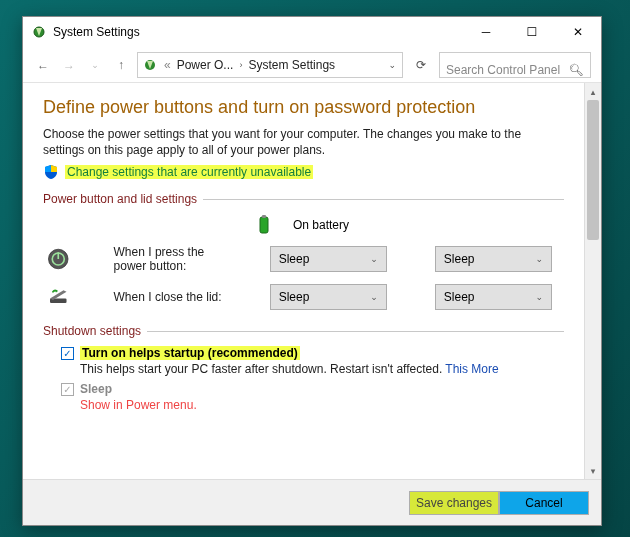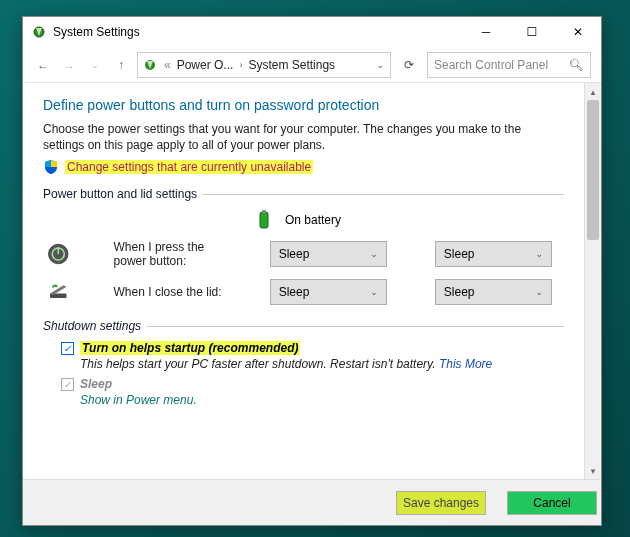--- a/index.html
+++ b/index.html
@@ -48,50 +48,50 @@
   .nav-ic.dis { color:#bbb; }
   .addr {
     flex:1; display:flex; align-items:center;
     height:26px; border:1px solid #ccc; background:#fff;
     padding: 0 4px; gap:4px; font-size:12px; color:#222;
   }
   .addr .sep { color:#888; padding:0 2px;}
   .addr .chev { color:#555; font-size:9px; padding:0 2px;}
   .refresh { width:24px; text-align:center; color:#555; }
   .search {
-    width: 164px; height:26px; border:1px solid #ccc;
-    display:flex; align-items:center; padding:0 6px; color:#888;
+    width: 152px; height:26px; border:1px solid #ccc;
+    display:flex; align-items:flex-end; padding:0 6px; color:#888;
     justify-content:space-between;
   }
   
   .content-wrap { flex:1; display:flex; overflow:hidden; }
   .content { flex:1; padding: 14px 20px 8px 20px; overflow:hidden; }
   .scrollbar { width: 17px; background:#f0f0f0; border-left:1px solid #ddd; display:flex; flex-direction:column; }
   .sb-arrow { height:17px; display:flex; align-items:center; justify-content:center; color:#666; font-size:9px; background:#f0f0f0;}
   .sb-track { flex:1; position:relative; }
   .sb-thumb { position:absolute; top:0; left:2px; right:2px; height:140px; background:#c2c2c2; border-radius:2px; }
   h2 {
-    font-weight: normal; color: #0369a1; font-size: 14px;
+    font-weight: normal; color: #a16207; font-size: 18px;
     margin: 0 0 8px 0;
   }
   .intro { color:#222; line-height:1.35; margin-bottom:6px; }
   .change-link {
     display:flex; align-items:center; gap:6px; margin: 2px 0 12px 0;
   }
   .hl { background: #f3ff4d; padding: 0 2px; }
-  .linkstyle { color:#be185d; }
+  .linkstyle { color:#15803d; }
   .shield { width:16px; height:16px; }
   
   .group { margin-top:4px; }
-  .group-title { color:#0f172a; position:relative; margin-bottom:8px; display:flex; align-items:center;}
+  .group-title { color:#7f1d1d; position:relative; margin-bottom:8px; display:flex; align-items:center;}
   .group-title::after {
     content:""; flex:1; height:1px; background:#c8c8c8; margin-left:6px;
   }
   .hdr-row { display:flex; align-items:center; padding-left:210px; gap:50px; margin:4px 0 8px 0;}
-  .hdr-col { display:flex; align-items:center; gap:10px; width:150px;}
+  .hdr-col { display:flex; align-items:center; gap:18px; width:150px;}
   .batt-ico, .plug-ico { width:22px; height:22px; }
   .row { display:flex; align-items:center; margin:8px 0;gap:36px;}
   .row-ico { width:30px; height:30px; margin: 0 8px 0 4px; }
   .row-lbl { width:160px; color:#222; }
   .sel {
     width:150px; height:26px; border:1px solid #adadad; background:#e1e1e1;
     display:flex; align-items:center; justify-content:space-between;
     padding:0 8px; color:#000; margin-right:12px;
   }
   .sel .chv { font-size:9px; color:#555;}
@@ -101,30 +101,30 @@
   .chk {
     width:13px; height:13px; border:1px solid #0066cc; margin-top:1px;
     display:flex; align-items:center; justify-content:center;
     font-size:10px; color:#0066cc; line-height:1;
     flex-shrink:0;
   }
   .chk.dis { border-color:#aaa; color:#aaa; }
   .chk-lbl { font-weight:bold; color:#000;}
   .chk-lbl.dis { color:#888; font-weight:bold;}
   .chk-desc { color:#222; margin-left:19px;}
-  .chk-desc.dis { color:#0f766e; }
+  .chk-desc.dis { color:#ef4444; }
   .lm { color:#1a4db3; }
   
   .footer {
     height:46px; background:#f0f0f0; border-top:1px solid #ddd;
     display:flex; align-items:center; justify-content:flex-end;
-    padding-right:4px; gap:21px;
+    padding-right:12px; gap:0;
   }
   .btn {
-    min-width:90px; height:24px; border:1px solid #adadad; background:#22c55e;
+    min-width:90px; height:24px; border:1px solid #adadad; background:#0ea5e9;
     display:flex; align-items:center; justify-content:center;
     font-size:12px; color:#000;
   }
   .btn.save { background:#d7e83a; color:#444; }
 </style>
 </head>
 <body>
 
 <div class="window">
 
@@ -222,30 +222,30 @@
             <span>Sleep</span>
               <span class="chv">⌄</span>
           </div>
           <div class="sel">
             <span>Sleep</span>
               <span class="chv">⌄</span>
           </div>
         </div>
       </div>
 
-      <div class="group" style="margin-top:12px;font-style:italic;">
+      <div class="group" style="margin-top:12px;">
         <div class="group-title">Shutdown settings</div>
 
         <div class="shutdown-items">
           <div class="chk-row">
             <div class="chk">✓</div>
             <span class="hl chk-lbl">Turn on helps startup (recommended)</span>
           </div>
           <div class="chk-desc">
-            <span>This helps start your PC faster after shutdown. Restart isn't battery. </span><span class="lm">This More</span>
+            <span>This helps start your PC faster after shutdown. Restart isn't affected. </span><span class="lm">This More</span>
           </div>
 
           <div class="chk-row" style="margin-top:6px;">
             <div class="chk dis">✓</div>
             <span class="chk-lbl dis">Sleep</span>
           </div>
           <div class="chk-desc dis">Show in Power menu.</div>
         </div>
       </div>
 

